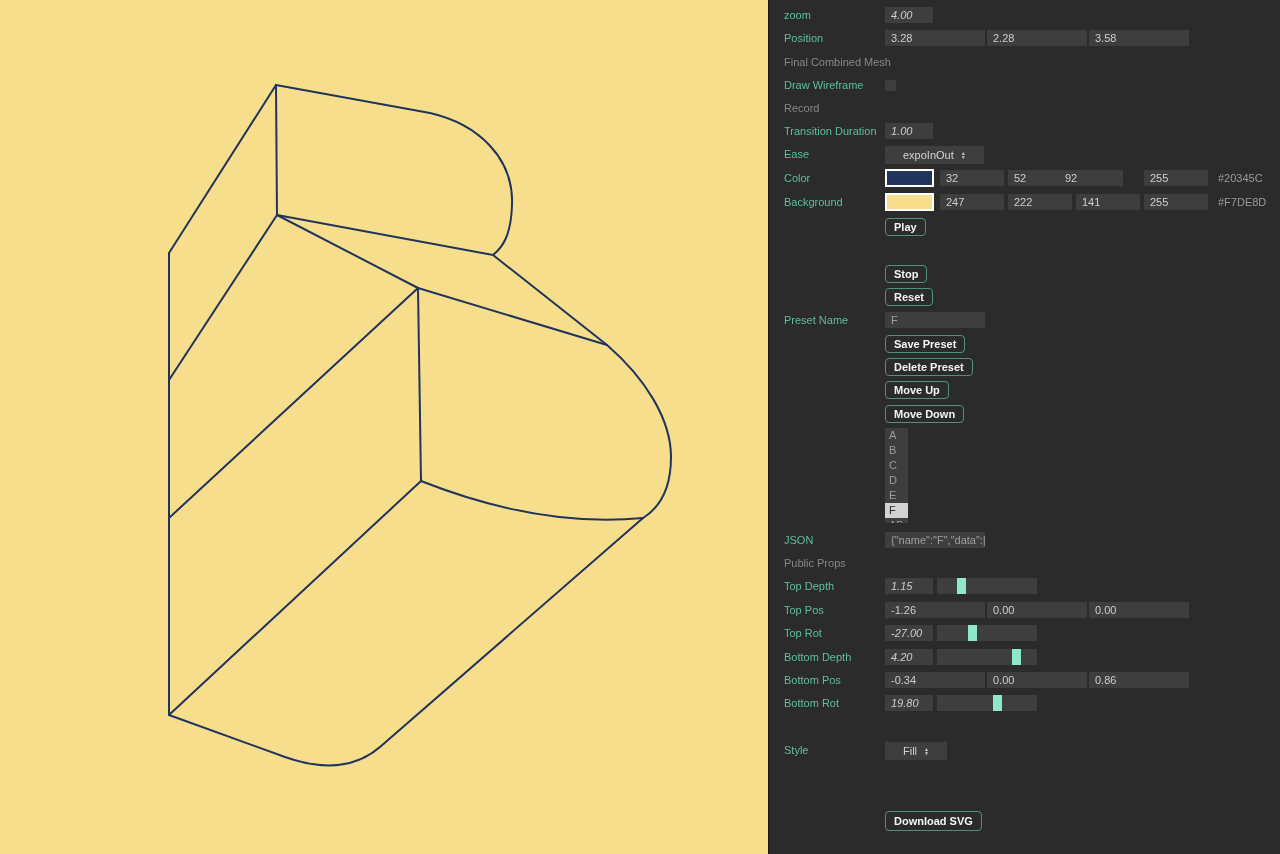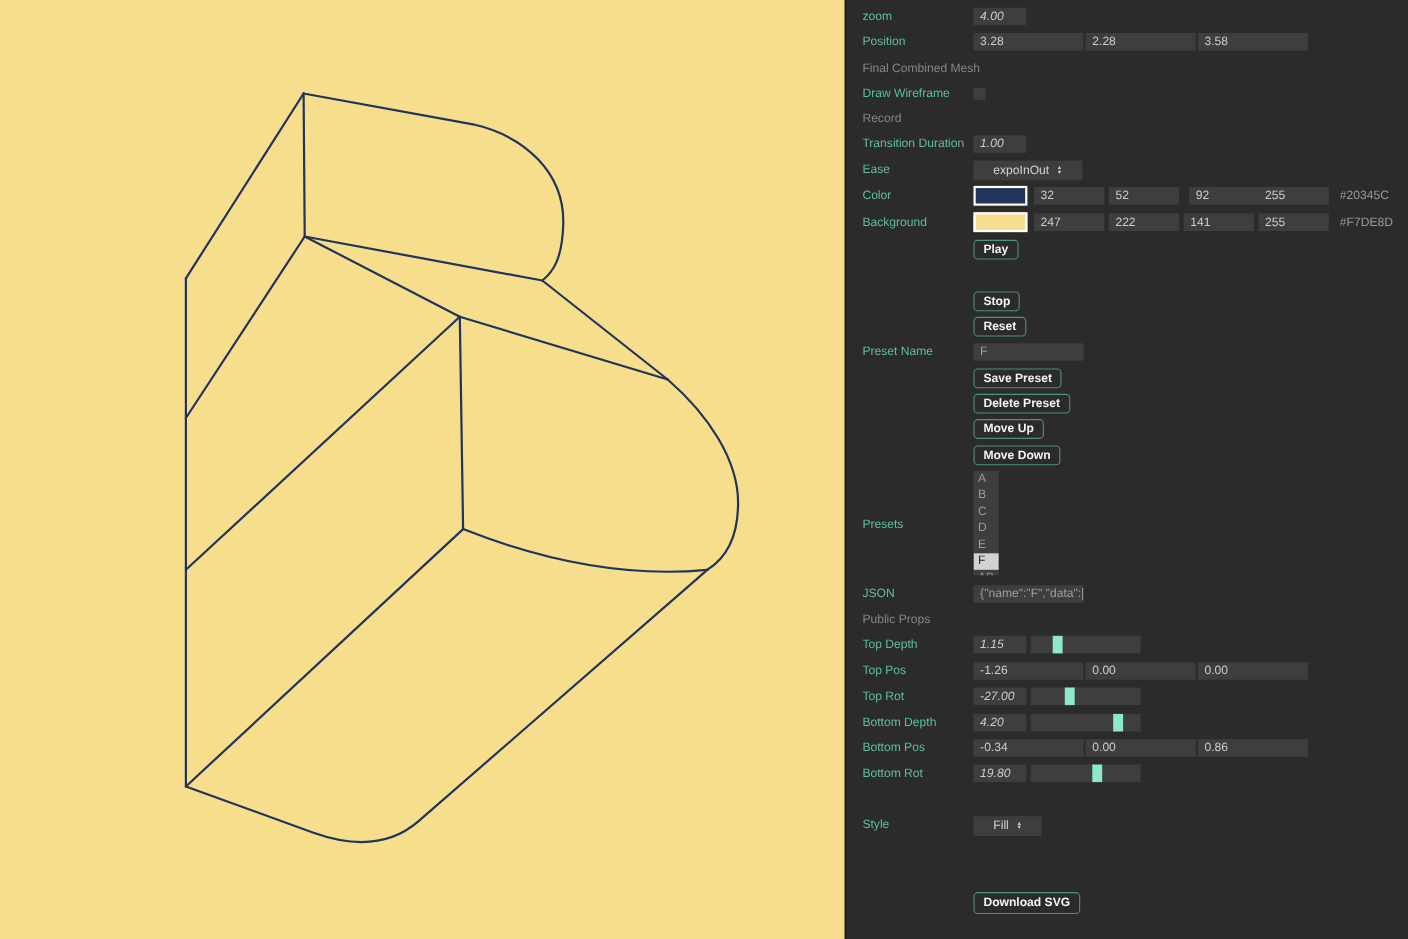--- a/index.html
+++ b/index.html
@@ -117,21 +117,21 @@
             <span>▼</span>
         </span>
       </span>
     </div>
 
     <div class="row" style="top:170px">
       <span class="lbl">Color</span>
       <span class="swatch" style="background: rgb(32, 52, 92);"></span>
       <span class="field w64" style="left:171px">32</span>
       <span class="field w64" style="left:239px">52</span>
-      <span class="field w64" style="left:312px">92</span>
+      <span class="field w64" style="left:290px">92</span>
       <span class="field w64" style="left:375px">255</span>
       <span class="hexlbl" style="left:449px">#20345C</span>
     </div>
 
     <div class="row" style="top:194px">
       <span class="lbl">Background</span>
       <span class="swatch" style="background: rgb(247, 222, 141);"></span>
       <span class="field w64" style="left:171px">247</span>
       <span class="field w64" style="left:239px">222</span>
       <span class="field w64" style="left:307px">141</span>
@@ -160,23 +160,20 @@
     <div class="row" style="top:358px">
         <button class="btn">Delete Preset</button>
       </div>
     <div class="row" style="top:381px">
         <button class="btn">Move Up</button>
       </div>
     <div class="row" style="top:405px">
         <button class="btn">Move Down</button>
       </div>
 
-    <div class="row" style="top:469px">
-      <span class="lbl">Presets</span>
-    </div>
     <div class="row" style="top:428px; height:95px">
       <div class="plist">
         <div class="item">A</div>
         <div class="item">B</div>
         <div class="item">C</div>
         <div class="item">D</div>
         <div class="item">E</div>
         <div class="item selected">F</div>
         <div class="item">AB</div>
       </div>

